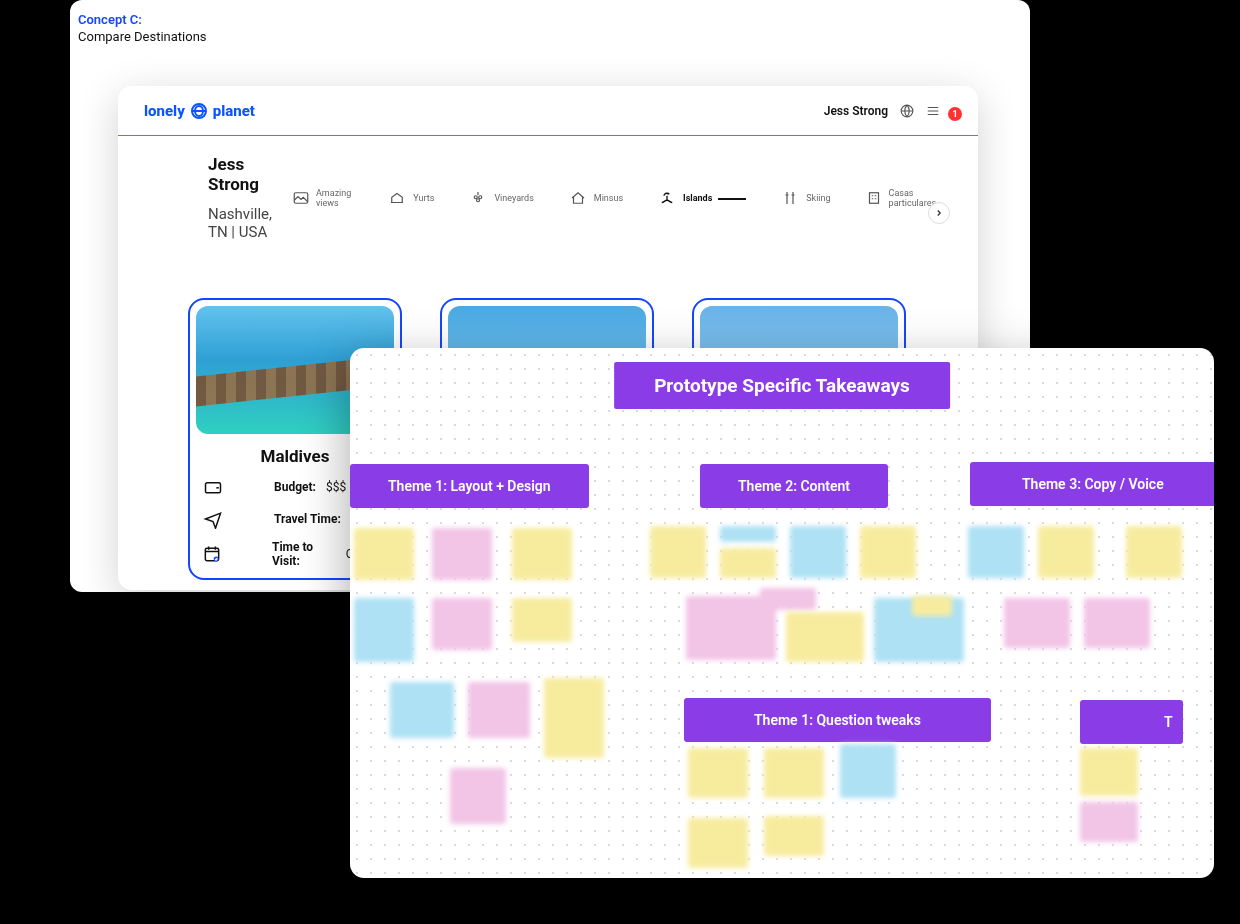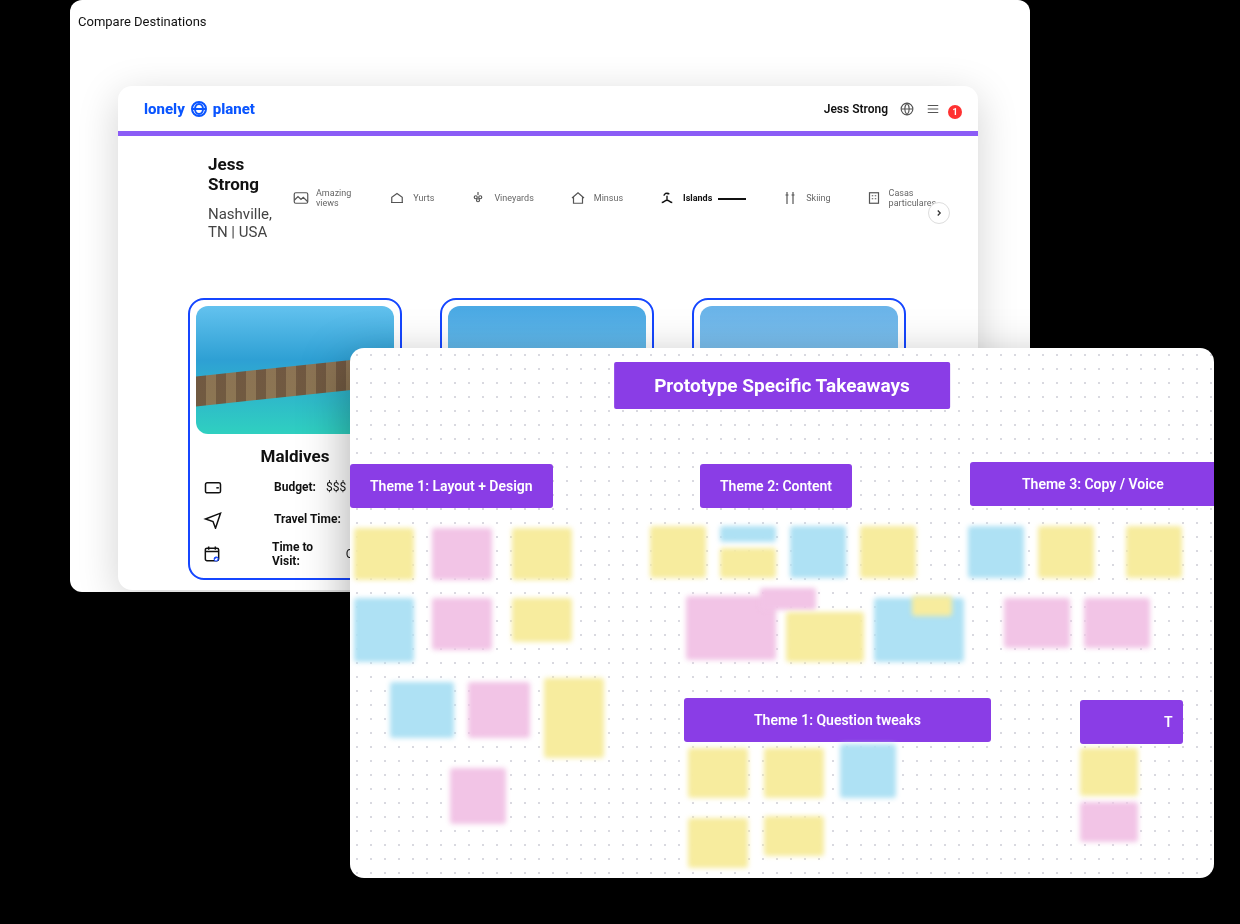--- a/index.html
+++ b/index.html
@@ -32,21 +32,21 @@
     top: 86px;
     width: 860px;
     height: 504px;
     background: #fff;
     border-radius: 14px;
     box-shadow: 0 10px 40px rgba(0,0,0,0.18);
     overflow: hidden;
   }
   .app-header {
     height: 50px;
-    border-bottom: 5px solid #8b5cf6;
+    border-bottom: 1px solid #8b5cf6;
     display: flex;
     align-items: center;
     padding: 0 26px;
     justify-content: space-between;
   }
   .brand { display: flex; align-items: center; gap: 6px; font-weight: 800; font-size: 15px; color: #0a55ff; }
   .brand-globe {
     width: 16px; height: 16px; border-radius: 50%;
     border: 2px solid #0a55ff; position: relative;
   }
@@ -142,34 +142,35 @@
     box-shadow: 0 16px 50px rgba(0,0,0,0.35);
     overflow:hidden;
   }
   .wb-title {
     position:absolute; left:50%; top:14px; transform:translateX(-50%);
     background:#8a3de6; color:#fff; font-weight:700; font-size:19px;
     padding:12px 40px; border-radius:2px;
   }
   .theme-chip {
     position:absolute; background:#8a3de6; color:#fff; font-weight:600;
-    font-size:14px; padding:14px 20px; border-radius:3px; white-space:nowrap;
+    font-size:14px; padding:14px 38px; border-radius:3px; white-space:nowrap;
   }
   .sticky {
     position:absolute; border-radius:3px;
     filter: blur(2.5px);
   }
   .sy { background:#f7ec9e; }
   .sb { background:#aee1f4; }
   .sp { background:#f2c4e6; }
 </style>
 </head>
 <body>
 
 <div class="back-card">
+  <div class="concept-label">Concept C:</div>
   <div class="concept-sub">Compare Destinations</div>
 </div>
 
 <div class="app-window">
   <div class="app-header">
     <div class="brand">
       <span>lonely</span>
       <span class="brand-globe"></span>
       <span>planet</span>
     </div>

